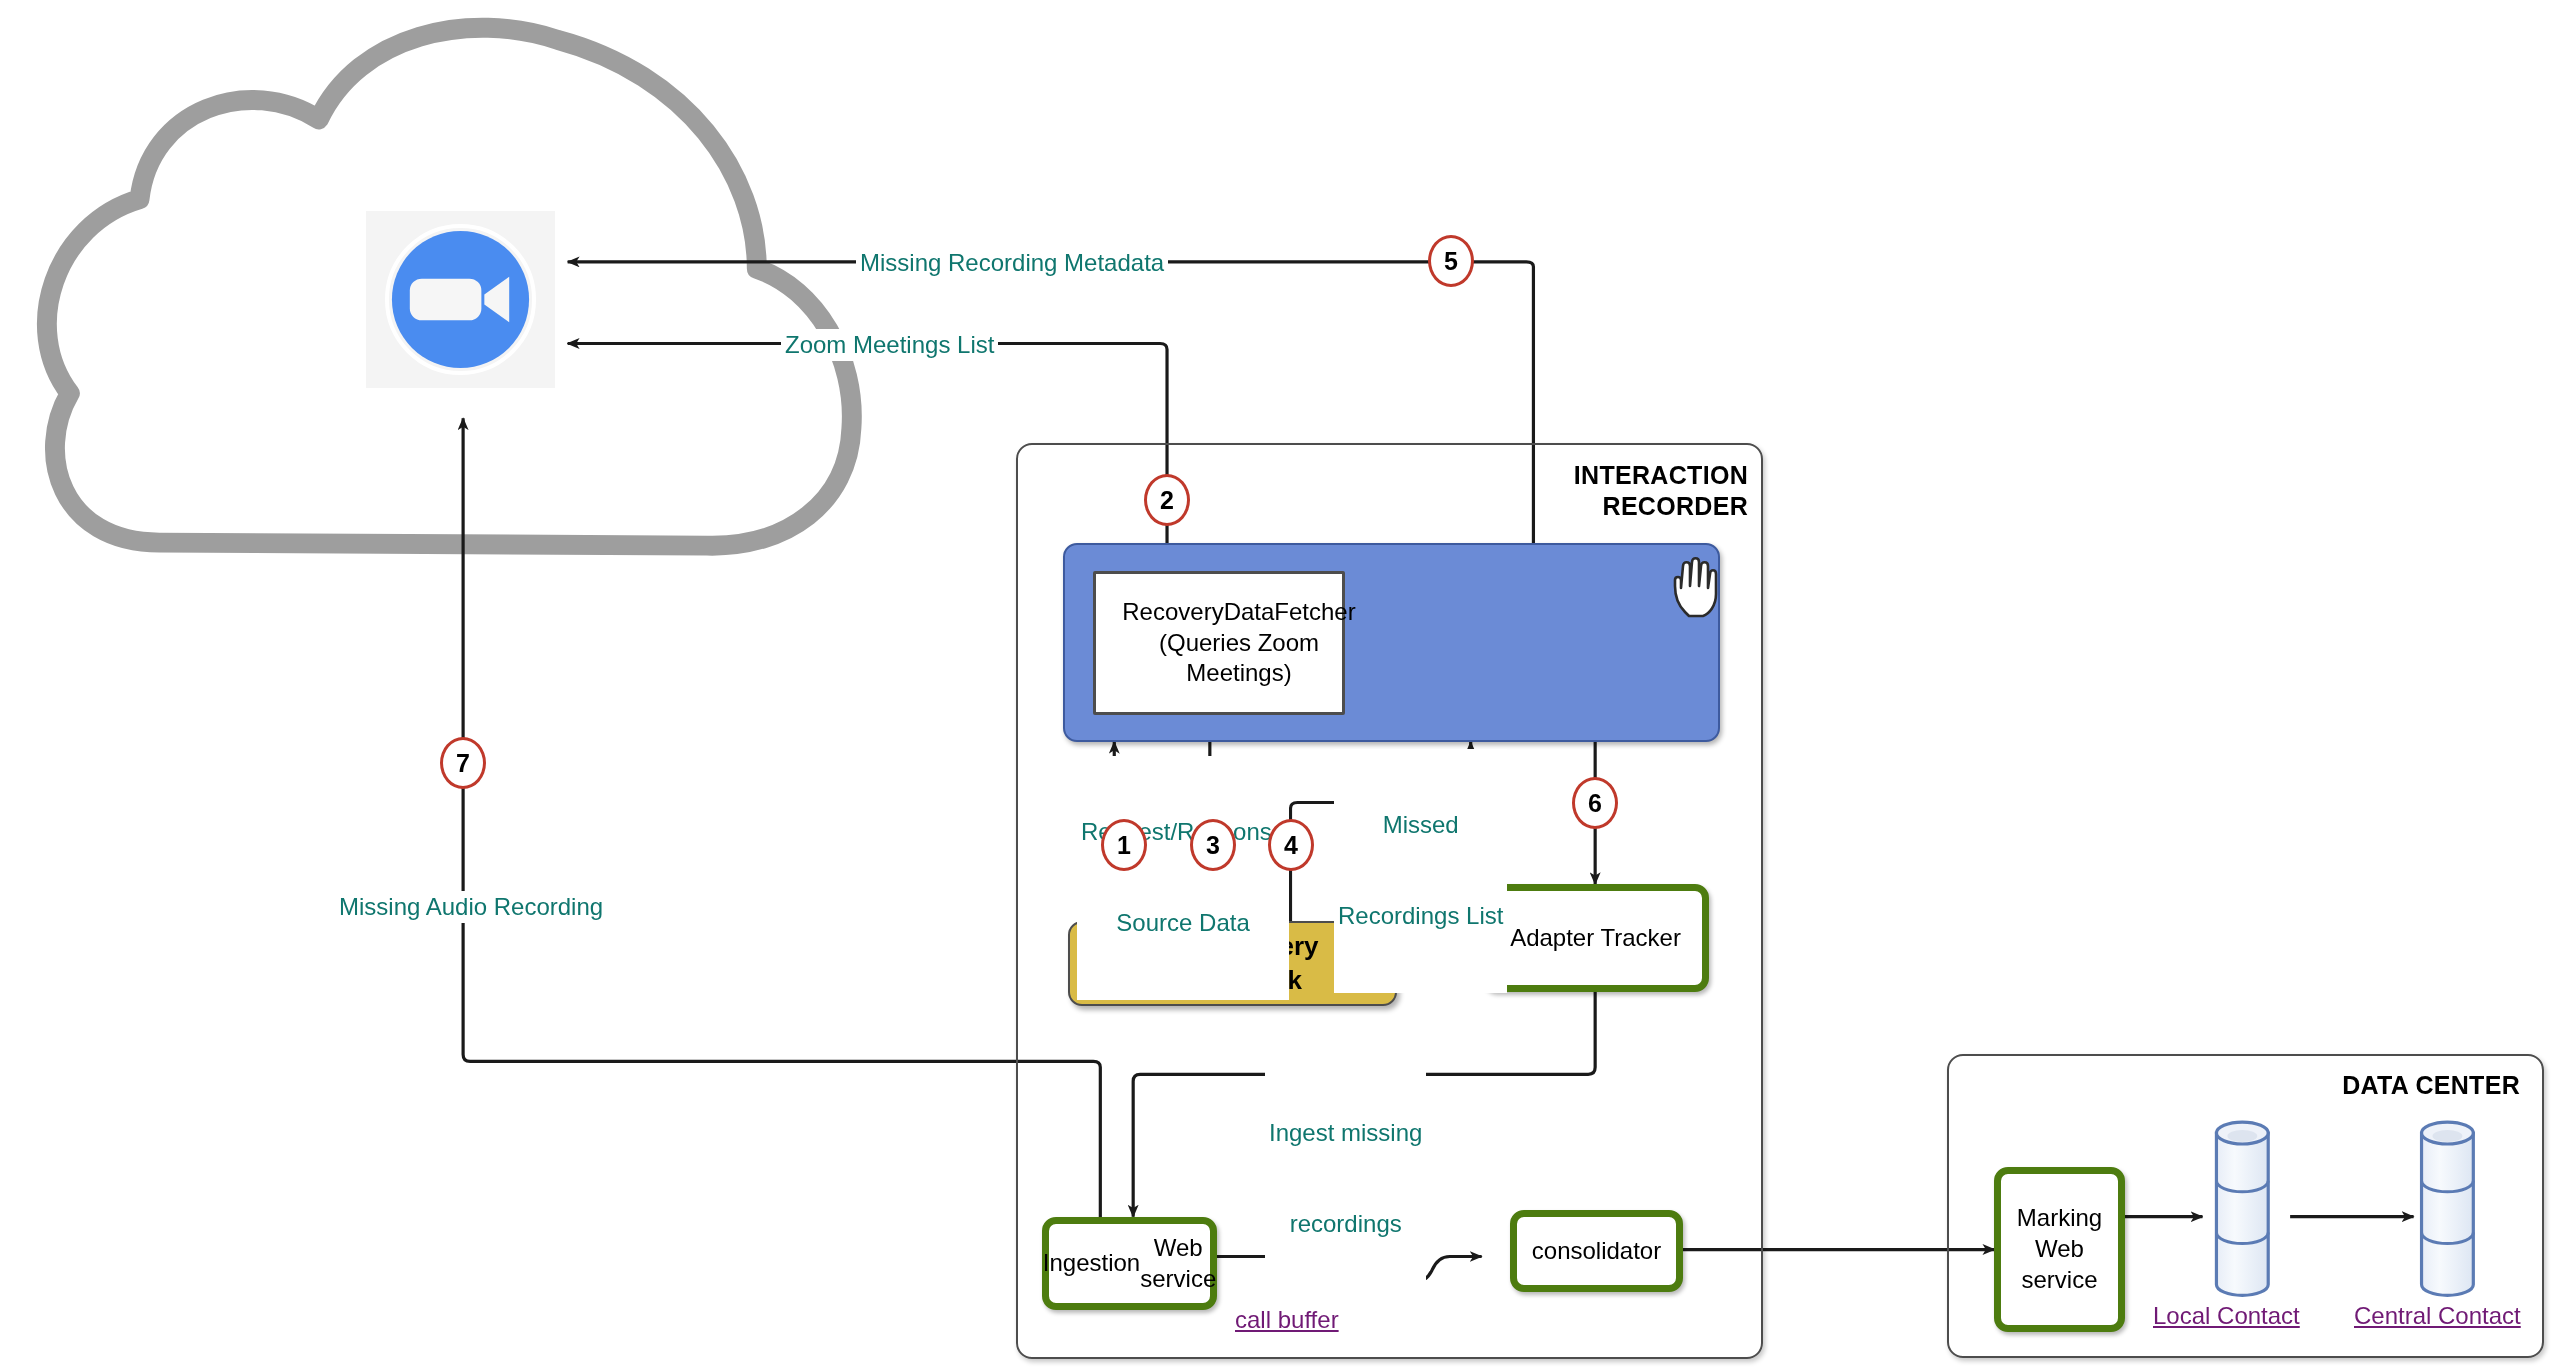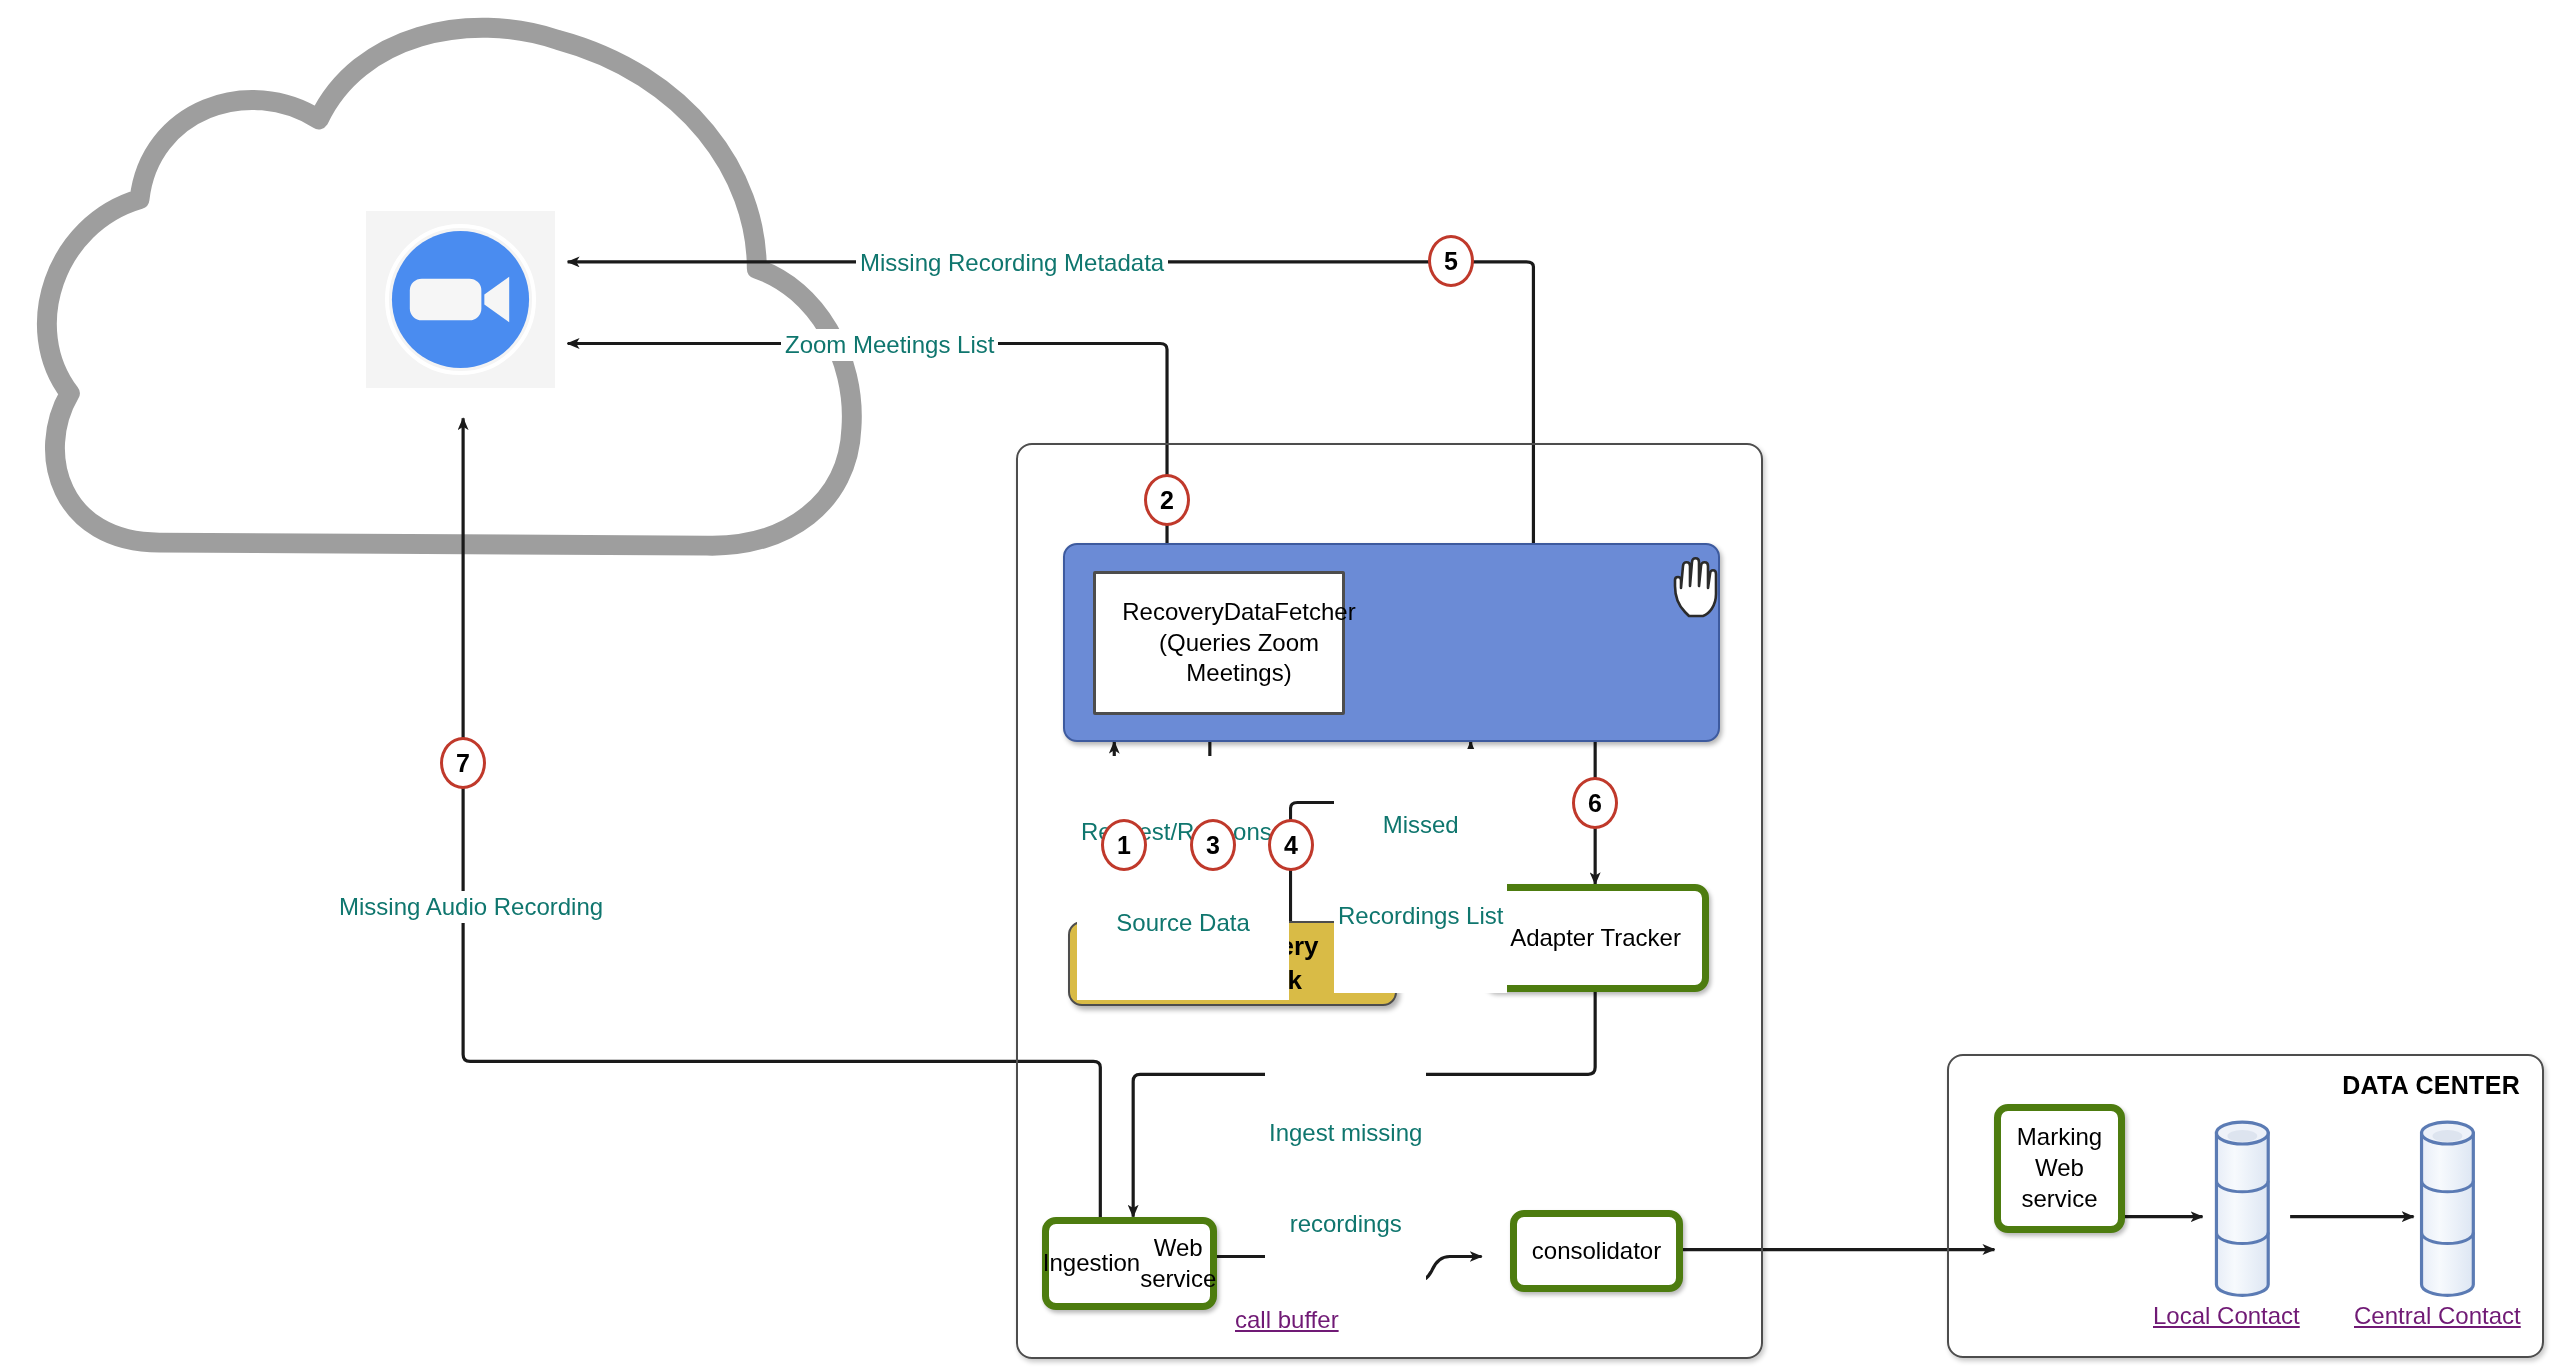--- a/index.html
+++ b/index.html
@@ -156,20 +156,24 @@
   <div class="zoom-logo" style="left:366px;top:211px;width:189px;height:177px;">
     <svg width="159" height="159" viewBox="0 0 160 160">
       <circle cx="80" cy="80" r="74" fill="none" stroke="#ffffff" stroke-width="4"></circle>
       <circle cx="80" cy="80" r="69" fill="#4a8cf0"></circle>
       <path d="M41 59 h48 a12 12 0 0 1 12 12 v18 a12 12 0 0 1 -12 12 h-48 a12 12 0 0 1 -12 -12 v-18 a12 12 0 0 1 12 -12 z" fill="#f6f6f6"></path>
       <path d="M104 75 L129 57 L129 103 L104 85 Z" fill="#f6f6f6"></path>
     </svg>
   </div>
 
   <div class="node groupbox" style="left:1016px;top:443px;width:747px;height:916px;"></div>
+  <div class="group-title" style="left:1424px;top:460px;width:324px;font-size:25px;">
+    <div>INTERACTION</div>
+    <div>RECORDER</div>
+  </div>
 
   <div class="node bluebox" style="left:1063px;top:543px;width:657px;height:199px;"></div>
 
   <div class="node sqbox" style="left:1093px;top:571px;width:252px;height:144px;font-size:24px;white-space:pre-line;padding-left:40px;">RecoveryDataFetcher
 (Queries Zoom
 Meetings)</div>
 
 
   <div class="node goldbox" style="left:1068px;top:921px;width:329px;height:85px;font-size:26px;flex-direction:column;">
     <div>Call Recovery</div>
@@ -183,21 +187,21 @@
     <div>Web service</div>
   </div>
 
   <div class="dblabel" style="left:1235px;top:1306px;width:159px;font-size:24px;">call buffer</div>
 
   <div class="node rbox" style="left:1488px;top:1210px;width:173px;height:82px;font-size:24px;margin-left:22px;">consolidator</div>
 
   <div class="node groupbox" style="left:1947px;top:1054px;width:597px;height:304px;"></div>
   <div class="group-title" style="left:2221px;top:1070px;width:299px;font-size:25px;">DATA CENTER</div>
 
-  <div class="node rbox" style="left:1994px;top:1104px;width:131px;height:129px;font-size:24px;flex-direction:column;">
+  <div class="node rbox" style="left:1994px;top:1167px;width:131px;height:165px;font-size:24px;flex-direction:column;">
     <div>Marking</div>
     <div>Web</div>
     <div>service</div>
   </div>
 
   <div class="dblabel" style="left:2153px;top:1302px;width:181px;font-size:24px;">Local Contact</div>
   <div class="dblabel" style="left:2354px;top:1302px;width:191px;font-size:24px;">Central Contact</div>
 
   <div class="elabel" style="left:856px;top:247px;font-size:24px;">Missing Recording Metadata</div>
 

